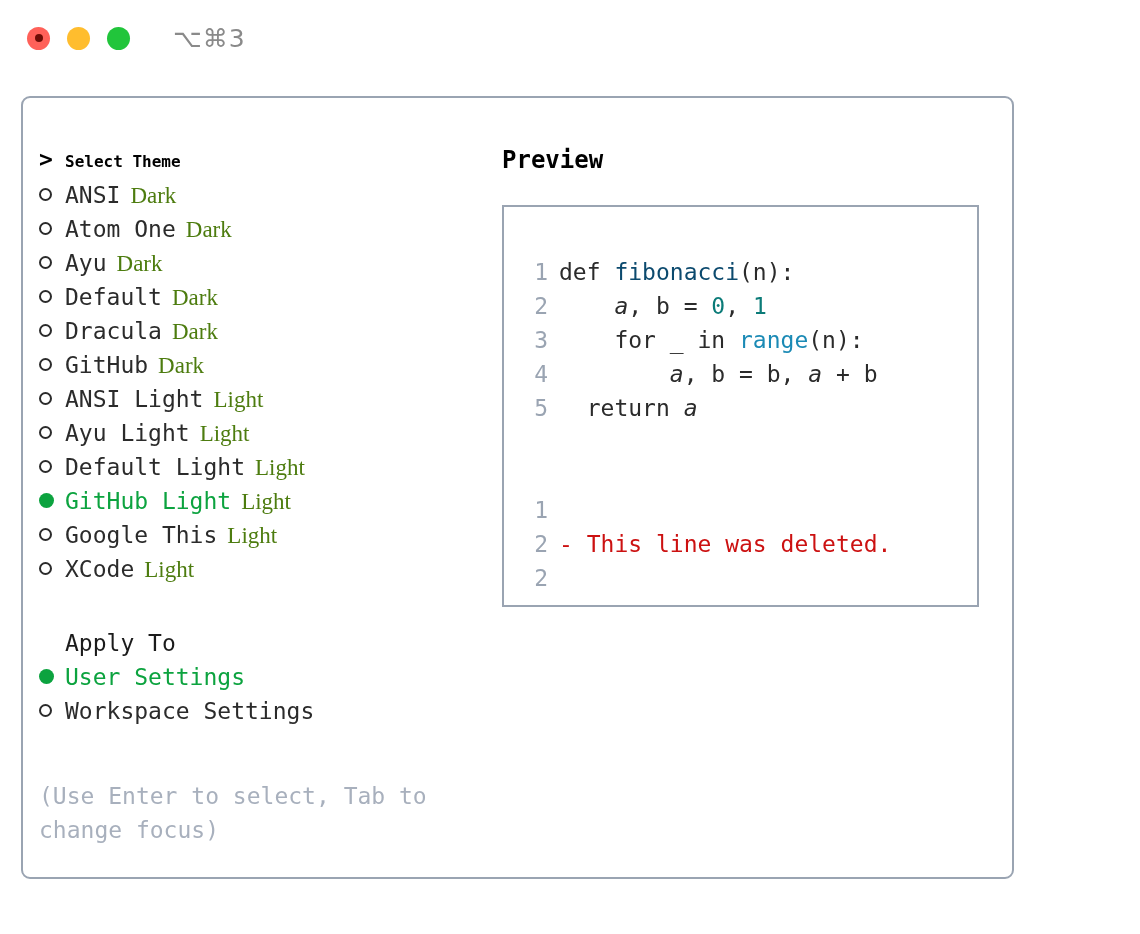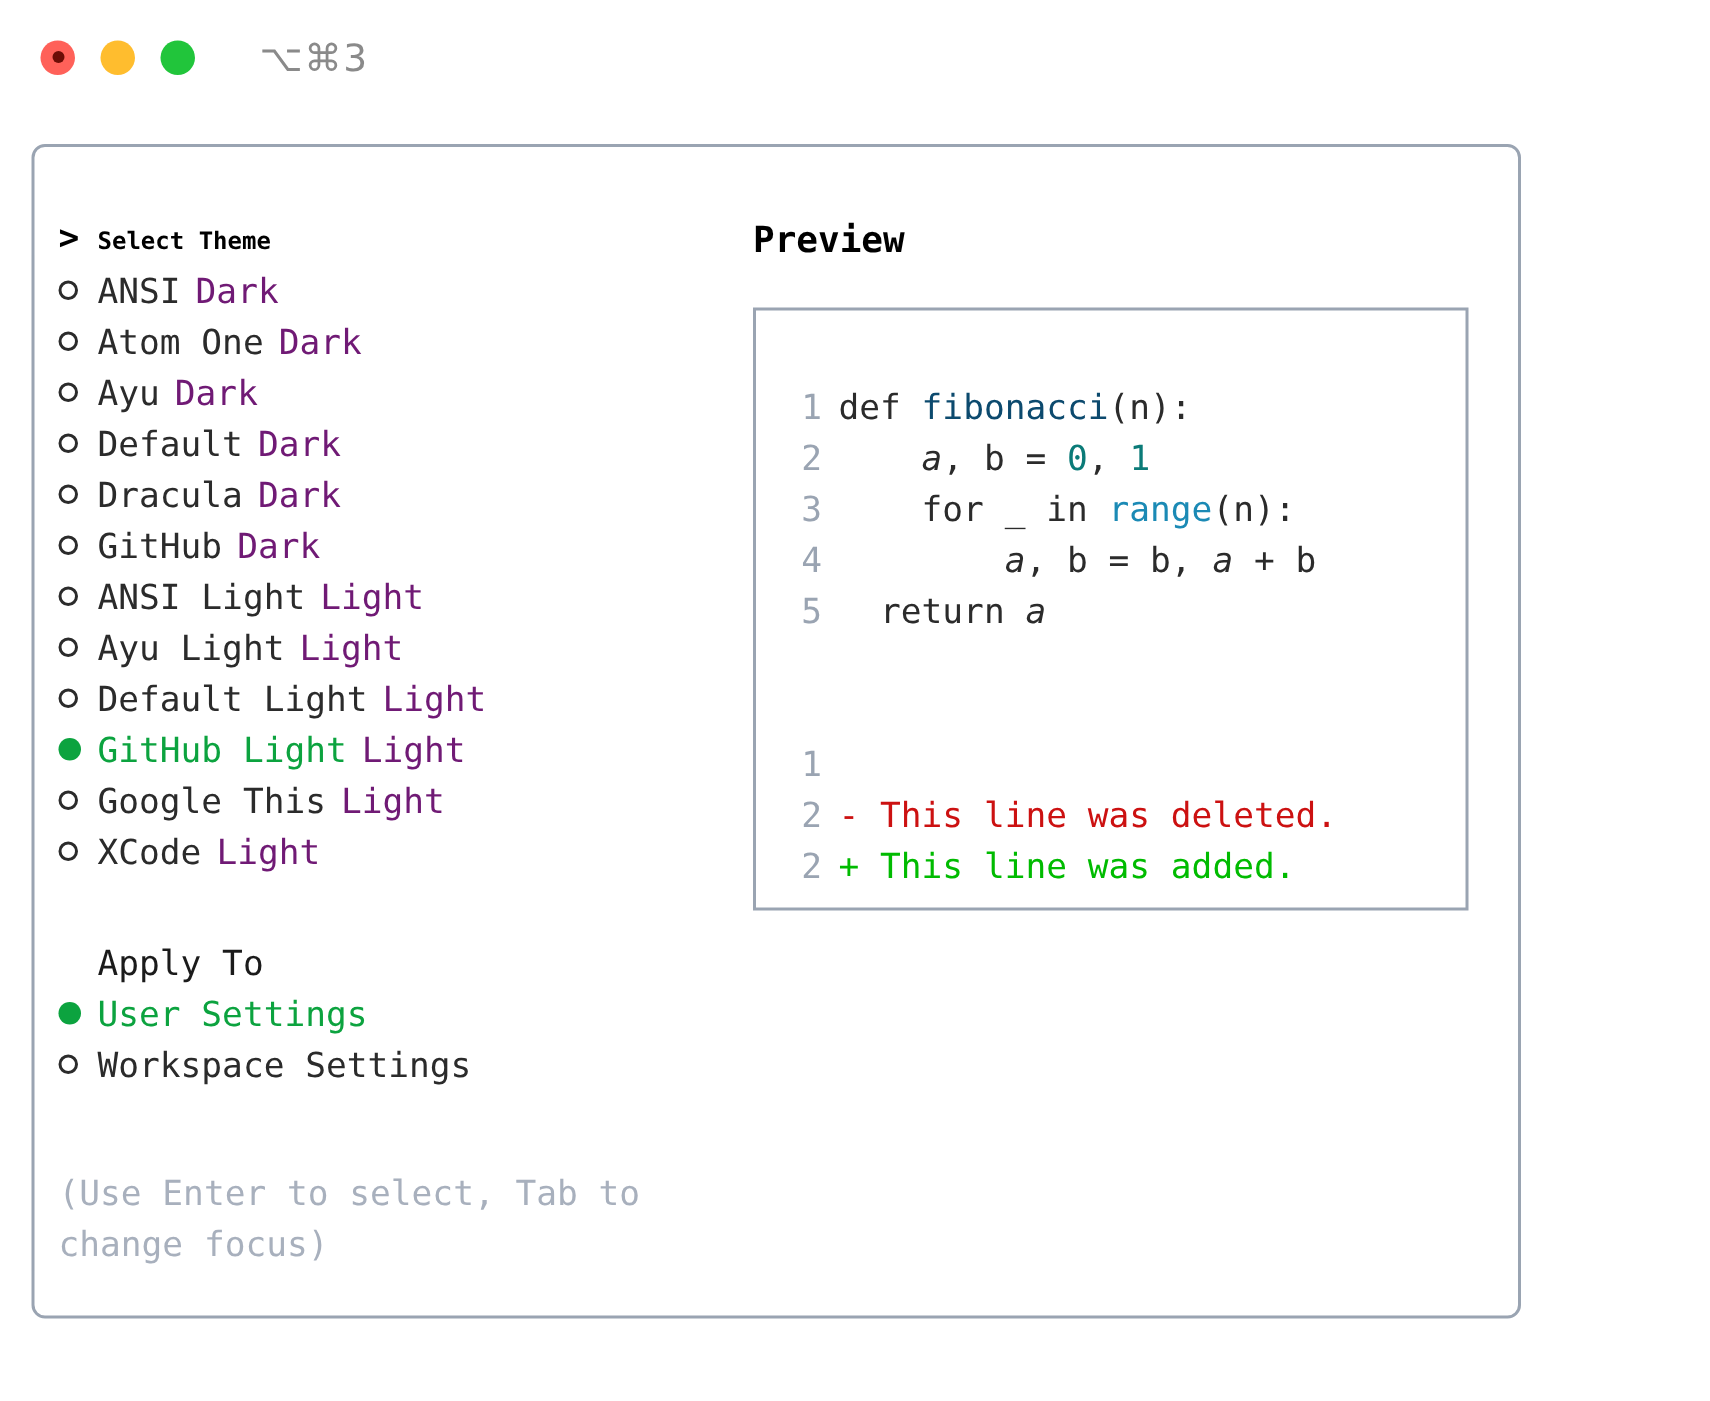--- a/index.html
+++ b/index.html
@@ -126,22 +126,23 @@
     top: -2px;
   }
   .marker .caret {
     font-weight: bold;
     color: #000;
   }
 
   .row .label      { color: #2b2b2b; }
   .row.selected .label { color: #0ca33f; }
   .row .badge {
-    color: #701a75;
+    color: #4d7c0f;
     margin-left: 10px;
+    font-family: Liberation Serif, serif;
   }
   .row.header-row .label {
     font-weight: bold;
     color: #000000;
     font-size: 16px;
   }
   .row.plain-heading {
     padding-left: 26px;
   }
   .row.plain-heading .label { color: #1b1b1b; }
@@ -359,21 +360,20 @@
             <span class="diff-ctx"><span> </span></span>
           </div>
 
           <div class="code-line">
             <span class="gutter">2</span>
             <span class="diff-del"><span>-</span><span> This line was deleted.</span></span>
           </div>
 
           <div class="code-line">
             <span class="gutter">2</span>
-            <span class="diff-add"><span>+</span><span> This line was added.</span></span>
           </div>
 
         </div>
       </div>
 
     </div>
   </div>
 </div>
 
 </body></html>

